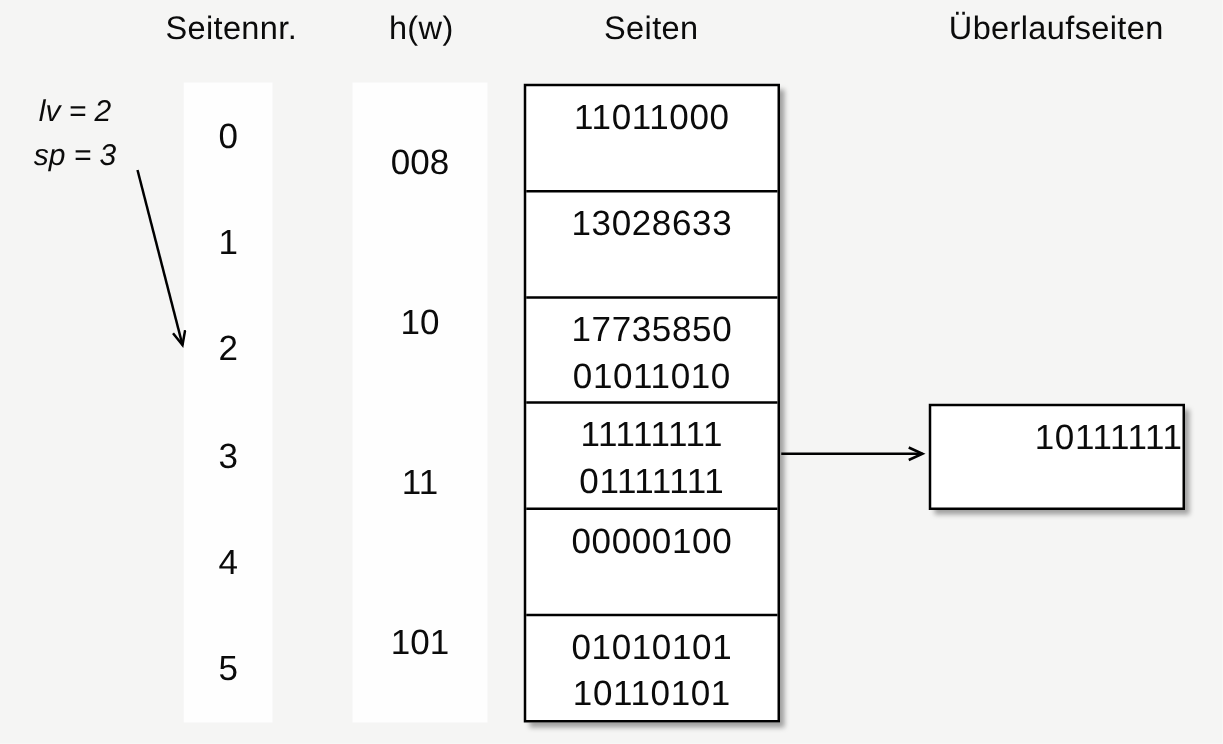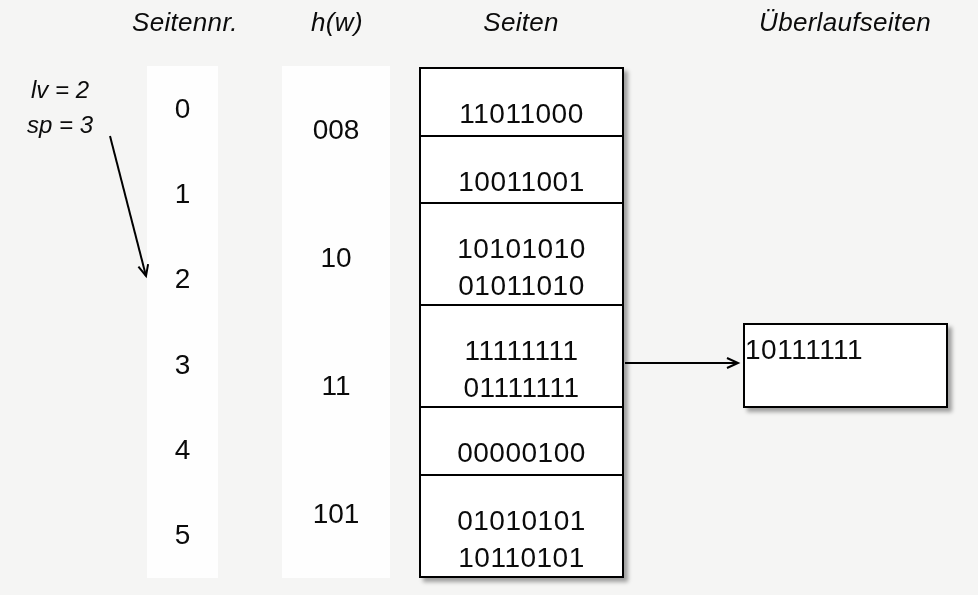--- a/index.html
+++ b/index.html
@@ -3,21 +3,21 @@
 <meta charset="utf-8">
 <style>
   html,body{margin:0;padding:0;}
   .stage{
     position:relative; width:978px; height:595px;
     background:#f5f5f4; overflow:hidden;
     font-family:"Liberation Sans", sans-serif; color:#0b0b0b;
   }
   .col-header{
     position:absolute; top:7px; height:30px; line-height:30px;
-    text-align:center; font-size:26px; font-style:italic; font-weight:500;
+    text-align:center; font-size:26px; font-weight:500;
     letter-spacing:0.3px;
   }
   #hdr-seitennr{left:105px; width:160px;}
   #hdr-hw{left:257px; width:160px;}
   #hdr-seiten{left:441px; width:160px;}
   #hdr-ueberlauf{left:745px; width:200px;}
   .state-labels{
     position:absolute; left:15px; top:72px; width:90px;
     font-size:24px; font-style:italic; line-height:35px; text-align:center;
     white-space:nowrap;
@@ -33,29 +33,29 @@
     font-size:28px;
   }
   .pages-table{
     position:absolute; left:419px; top:67px; width:205px; height:511px;
     box-sizing:border-box; border:2.5px solid #000; background:#fff;
     box-shadow:4px 4px 4px rgba(0,0,0,0.35);
     display:flex; flex-direction:column;
   }
   .tcell{
     flex:1; border-bottom:2.5px solid #000;
-    text-align:center; padding-top:6px;margin-top:20px;
+    text-align:center; padding-top:6px;
   }
   .tcell:last-child{border-bottom:none;}
   .entry{font-size:28px; line-height:37px; letter-spacing:0.5px;}
   .overflow-box{
     position:absolute; left:743px; top:323px; width:205px; height:85px;
     box-sizing:border-box; border:2.5px solid #000; background:#fff;
     box-shadow:4px 4px 4px rgba(0,0,0,0.35);
-    text-align:left; padding-top:6px;
+    text-align:right; padding-top:6px;
   }
   svg.arrows{position:absolute; left:0; top:0; pointer-events:none;}
 </style>
 </head>
 <body>
 
 <div class="stage">
 
   <div class="col-header" id="hdr-seitennr">Seitennr.</div>
   <div class="col-header" id="hdr-hw">h(w)</div>
@@ -82,25 +82,25 @@
     <div class="band-cell">11</div>
     <div class="band-cell">101</div>
   </div>
 
   <div class="pages-table">
     <div class="tcell">
       <div class="entry">11011000</div>
       <div class="entry"></div>
     </div>
     <div class="tcell">
-      <div class="entry">10011001</div>
+      <div class="entry">13028633</div>
       <div class="entry"></div>
     </div>
     <div class="tcell">
-      <div class="entry">10101010</div>
+      <div class="entry">17735850</div>
       <div class="entry">01011010</div>
     </div>
     <div class="tcell">
       <div class="entry">11111111</div>
       <div class="entry">01111111</div>
     </div>
     <div class="tcell">
       <div class="entry">00000100</div>
       <div class="entry"></div>
     </div>

